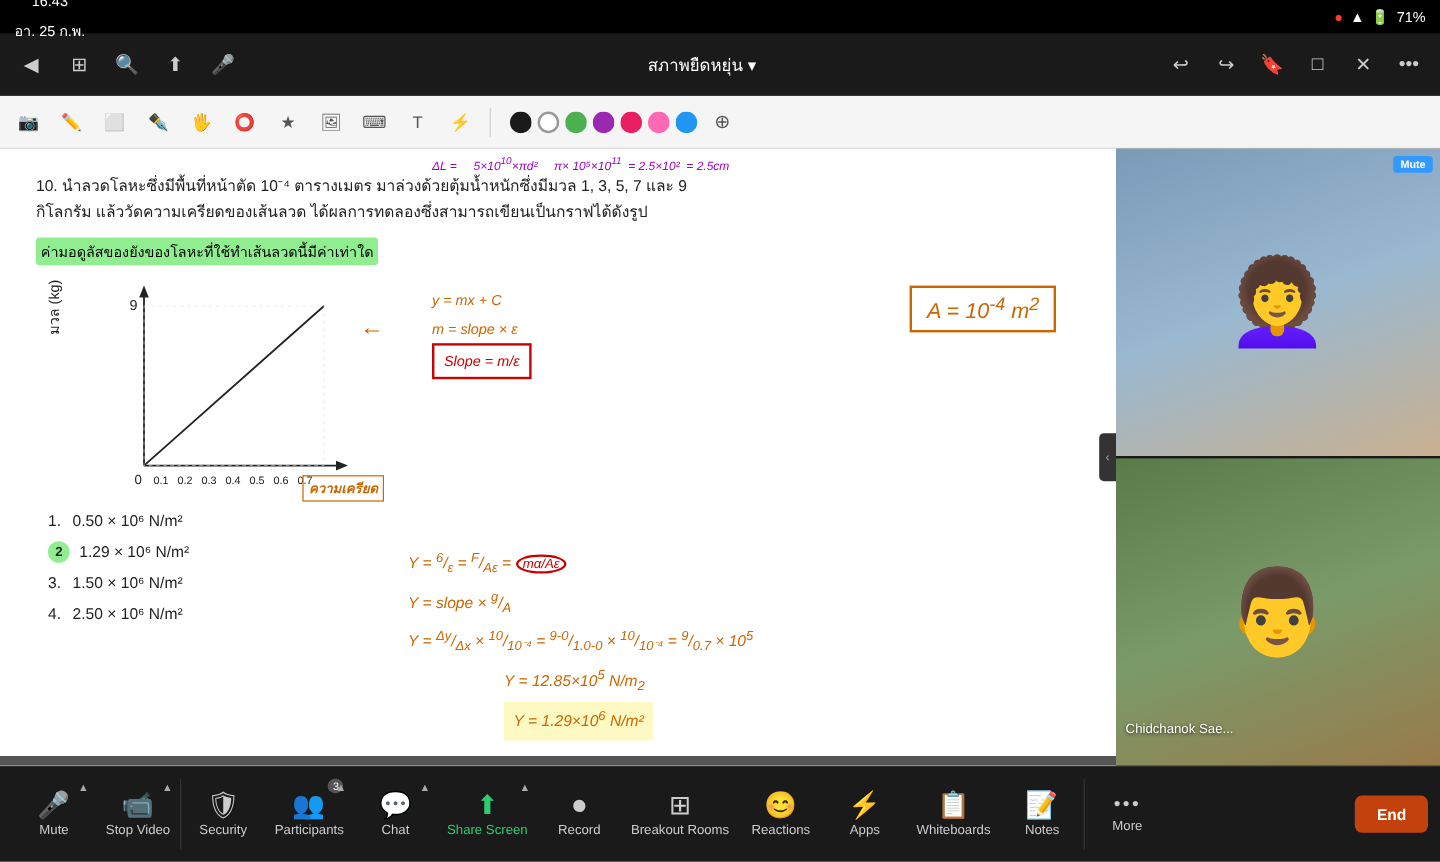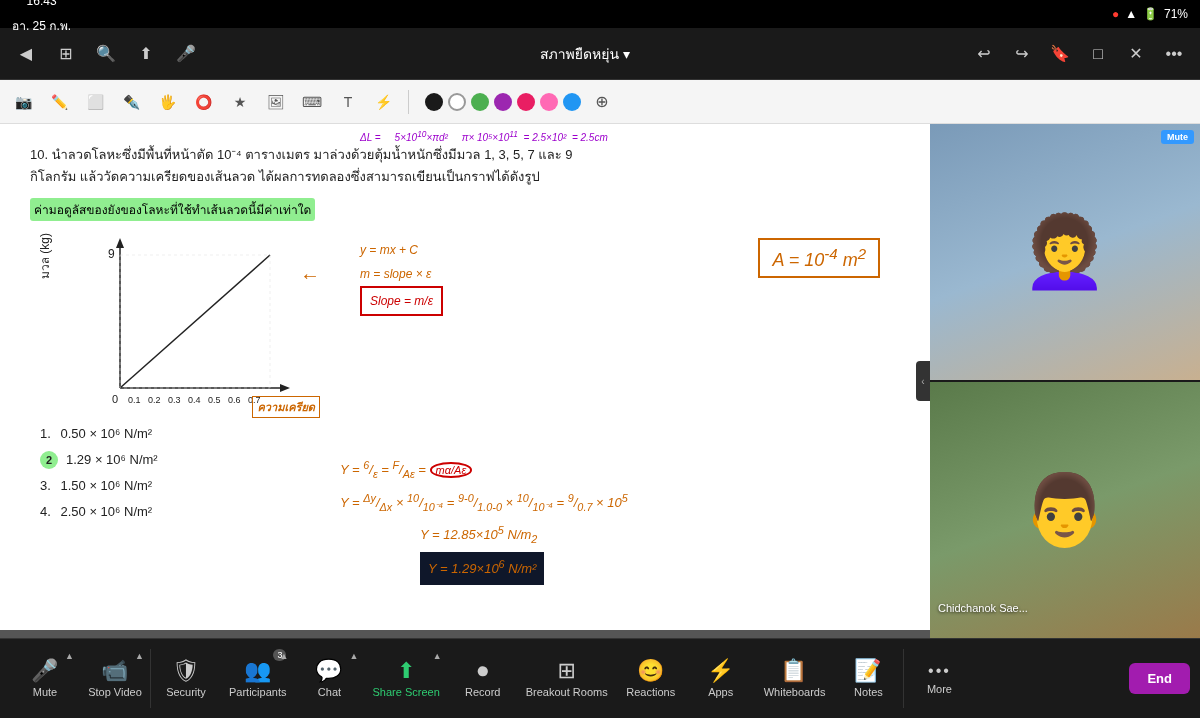--- a/index.html
+++ b/index.html
@@ -269,21 +269,21 @@
       border-radius: 8px;
     }
 
     .tb-separator {
       width: 1px;
       background: #333;
       margin: 10px 0;
     }
 
     .end-btn {
-      background: #a21caf;
+      background: #c2410c;
       color: #fff;
       border: none;
       border-radius: 6px;
       padding: 8px 18px;
       font-size: 13px;
       font-weight: bold;
       cursor: pointer;
       margin-left: auto;
       margin-top: auto;
       margin-bottom: auto;
@@ -454,23 +454,24 @@
           </div>
         <div>
             <span>4.&nbsp;</span>
             <span>2.50 × 10⁶ N/m²</span>
           </div>
       </div>
 
       
       <div style="position:absolute;left:340px;top:330px;color:#cc6600;font-style:italic;font-size:13px;line-height:2.2;">
         <div>Y = <sup>6</sup>/<sub>ε</sub> = <sup>F</sup>/<sub>Aε</sub> = <span style="border:2px solid #cc0000;border-radius:50%;padding:0 4px;color:#cc0000;font-size:11px;">mα/Aε</span></div>
+        <div>Y = slope × <sup>g</sup>/<sub>A</sub></div>
         <div>Y = <sup>Δy</sup>/<sub>Δx</sub> × <sup>10</sup>/<sub>10⁻⁴</sub> = <sup>9-0</sup>/<sub>1.0-0</sub> × <sup>10</sup>/<sub>10⁻⁴</sub> = <sup>9</sup>/<sub>0.7</sub> × 10<sup>5</sup></div>
         <div style="margin-left:80px;">Y = 12.85×10<sup>5</sup> N/m<sub>2</sub></div>
-        <div style="margin-left:80px;background:#0f172a;display:inline-block;padding:1px 8px;">Y = 1.29×10<sup>6</sup> N/m²</div>
+        <div style="margin-left:80px;background:#fef9c3;display:inline-block;padding:1px 8px;">Y = 1.29×10<sup>6</sup> N/m²</div>
       </div>
 
       
       <div style="position:absolute;top:5px;left:360px;color:#9c00cc;font-style:italic;font-size:10px;">
         ΔL = &nbsp;&nbsp;&nbsp; 5×10<sup>10</sup>×πd² &nbsp;&nbsp;&nbsp; π× 10⁵×10<sup>11</sup>&nbsp; = 2.5×10² &nbsp;= 2.5cm
       </div>
 
     </div>
 
     <div style="position:absolute;bottom:0;left:0;right:0;height:8px;background:#555;border-radius:0 0 0 0;"></div>

